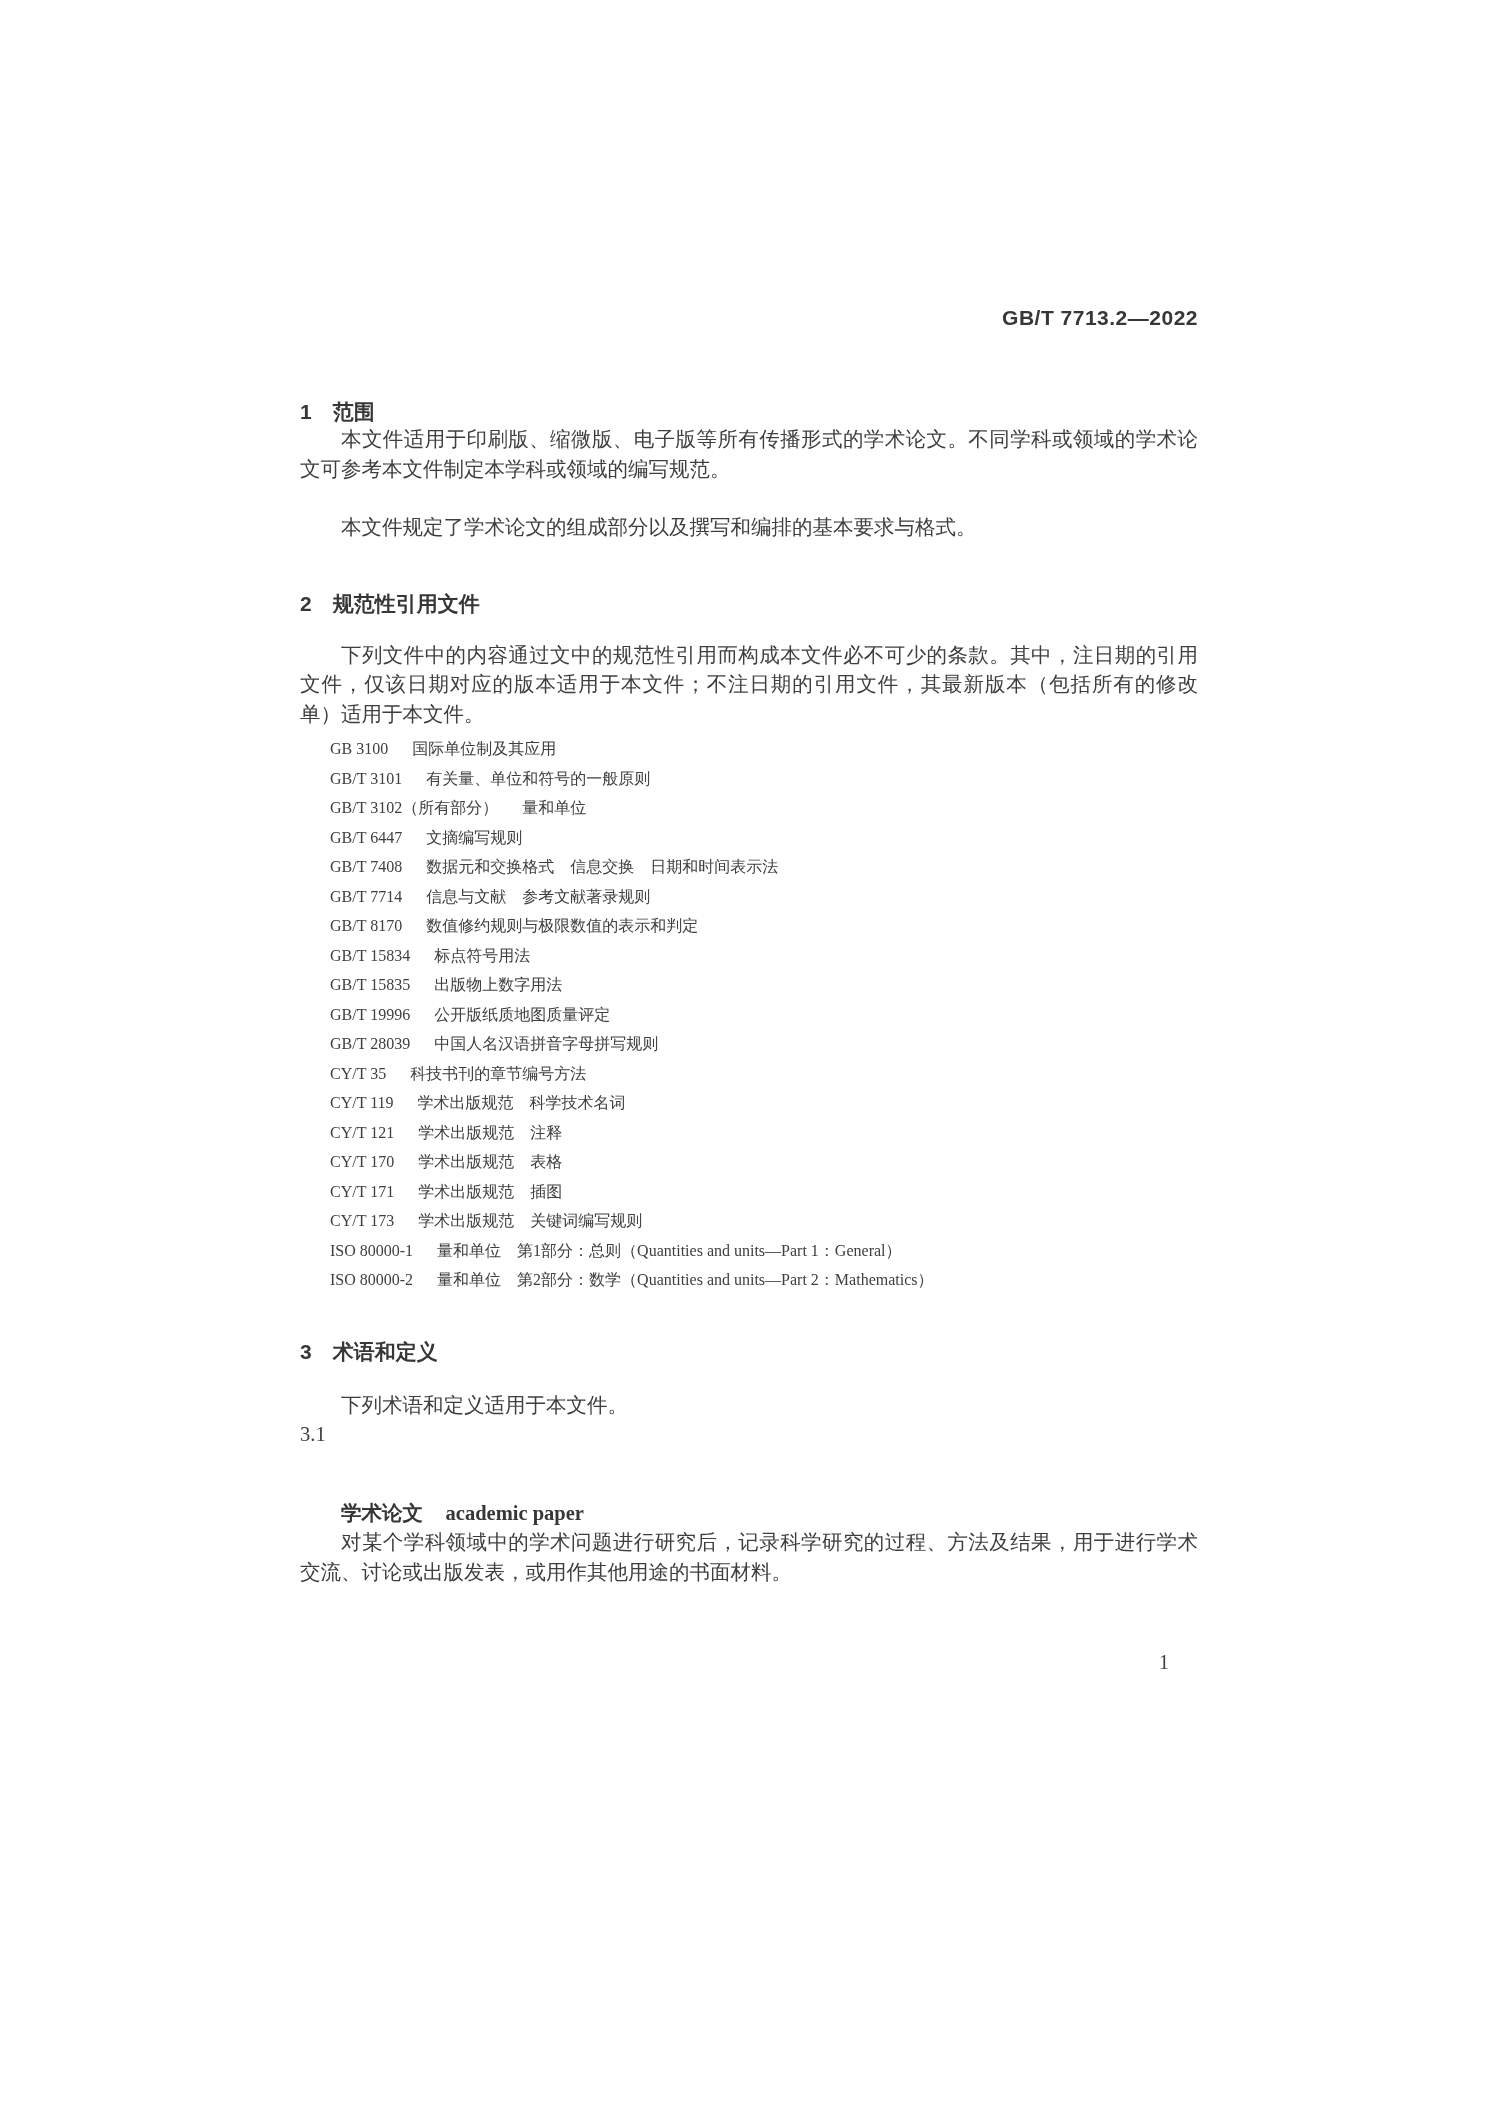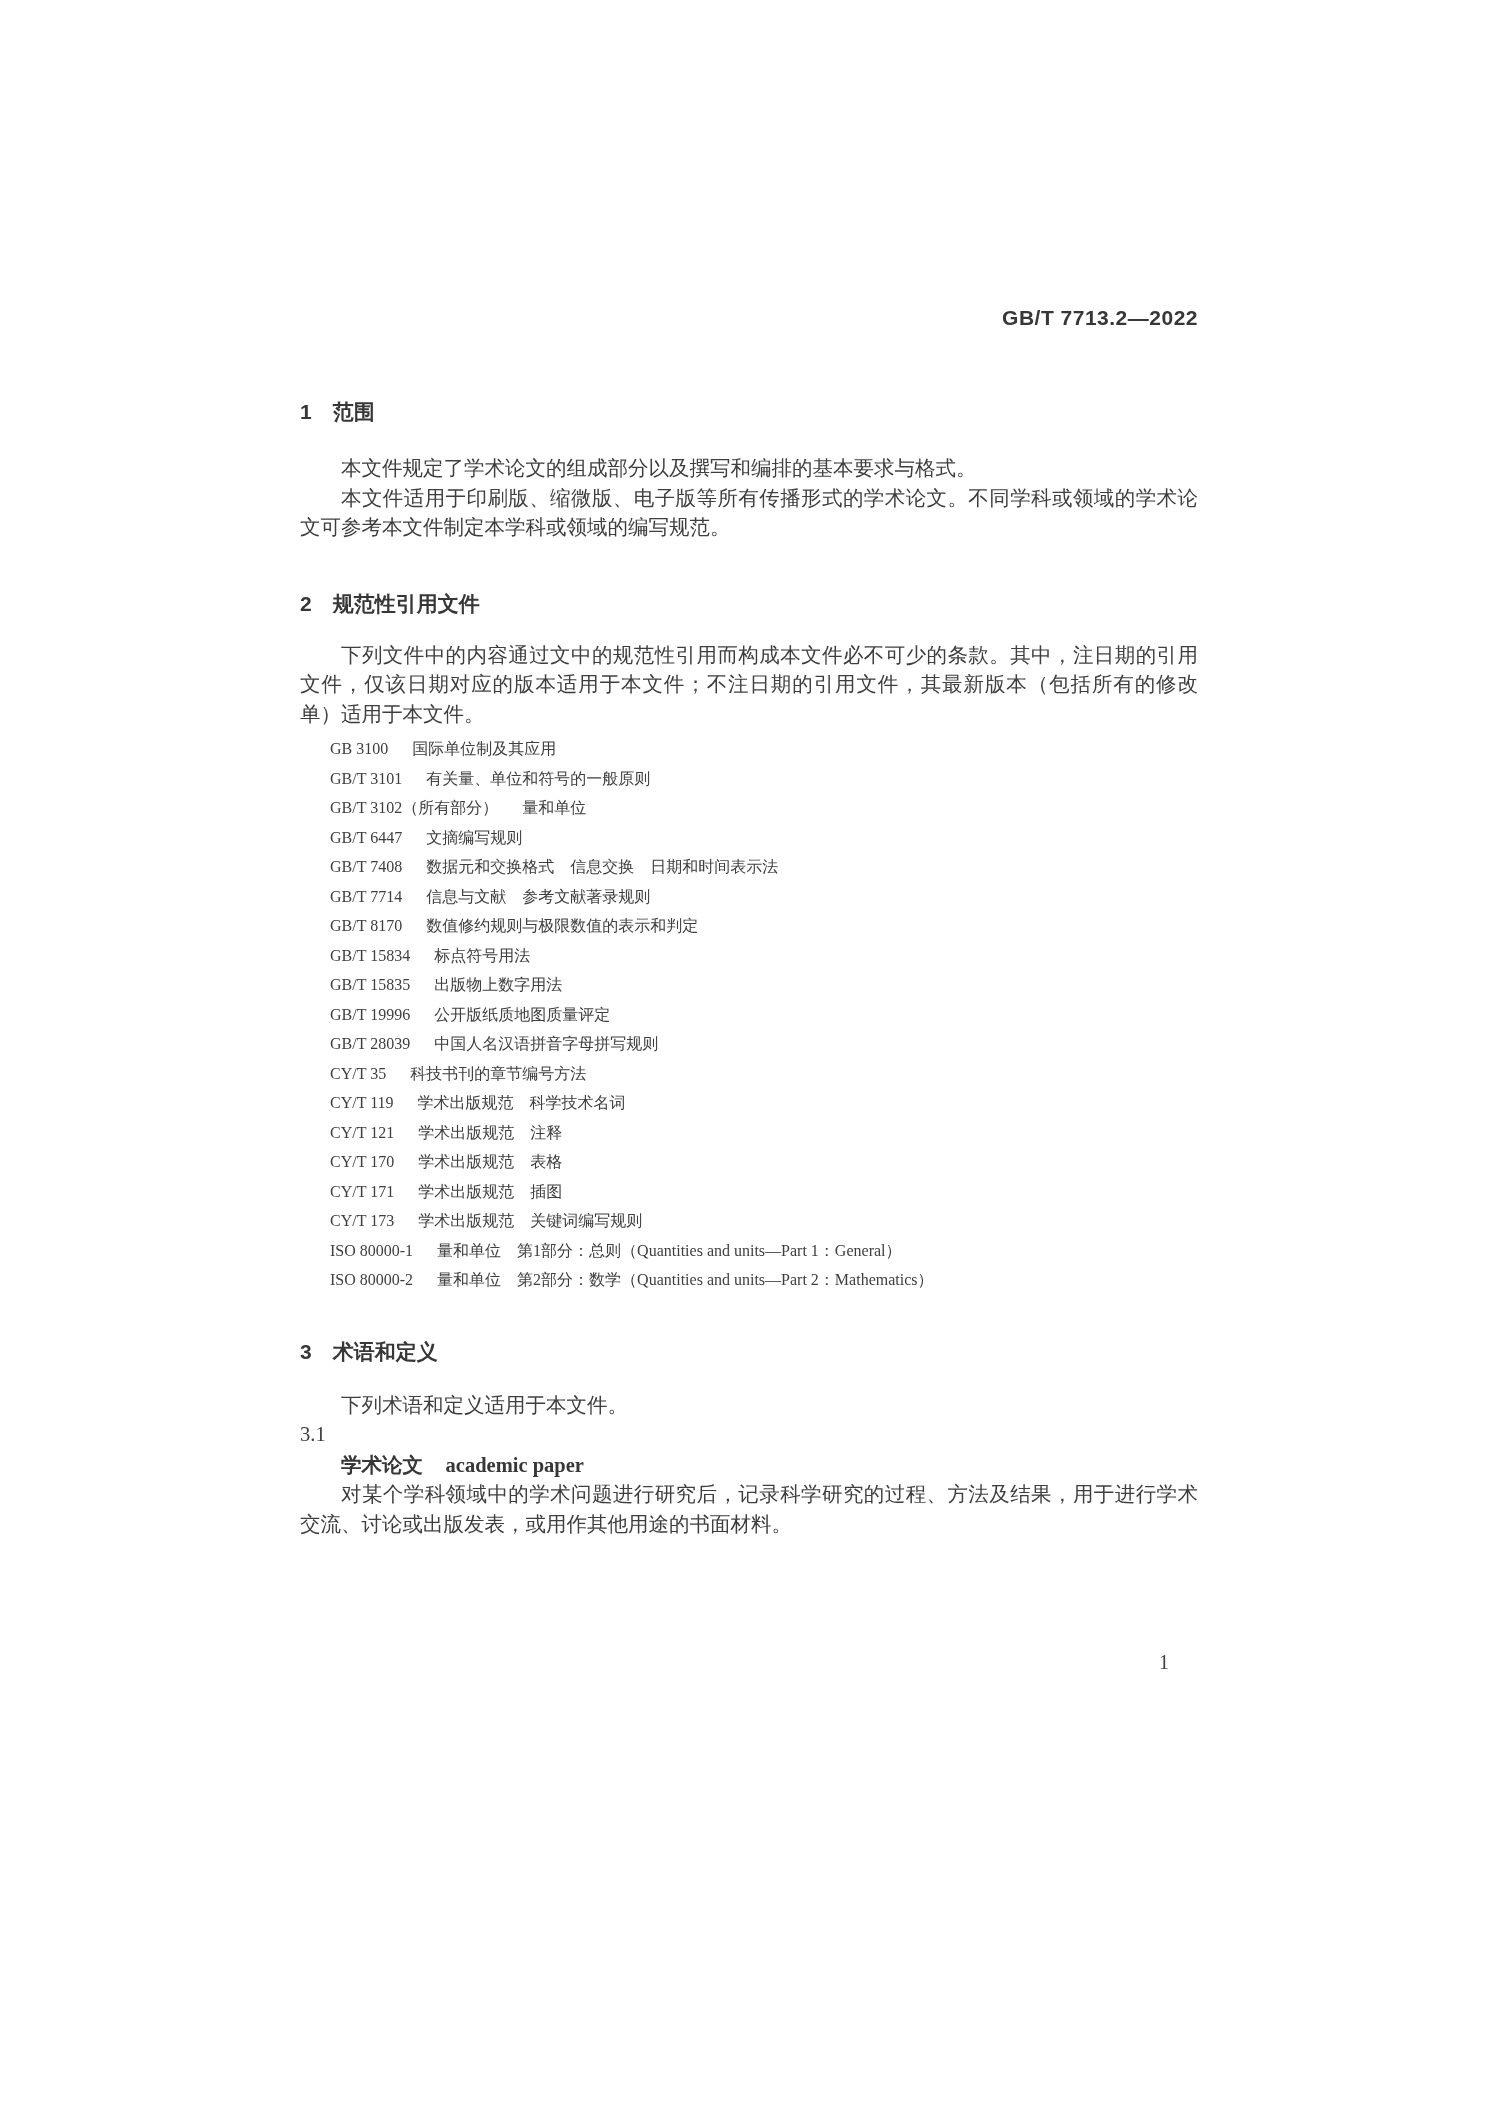--- a/index.html
+++ b/index.html
@@ -74,20 +74,21 @@
   .ref-code { margin-right: 1.5em; }
   .term-num {
     font-size: 20.5px;
     line-height: 29.5px;
   }
   .term-line {
     font-size: 20.5px;
     line-height: 29.5px;
     text-indent: 2em;
     font-weight: bold;
+    margin-top: 48px;
   }
   .term-zh {
     font-family: "Liberation Sans", sans-serif;
     color: #373737;
   }
   .term-en {
     margin-left: 1.1em;
     font-family: "Liberation Serif", serif;
     color: #373737;
   }
@@ -107,22 +108,22 @@
 
 <div class="page">
   <div class="content">
 
     <div class="doc-code">GB/T 7713.2—2022</div>
 
 
     <div class="sec-heading mt-h1">
       <span class="sec-num">1</span><span>范围</span>
     </div>
+    <p class="body-para">本文件适用于印刷版、缩微版、电子版等所有传播形式的学术论文。不同学科或领域的学术论文可参考本文件制定本学科或领域的编写规范。</p>
     <p class="body-para mt-p1">本文件规定了学术论文的组成部分以及撰写和编排的基本要求与格式。</p>
-    <p class="body-para">本文件适用于印刷版、缩微版、电子版等所有传播形式的学术论文。不同学科或领域的学术论文可参考本文件制定本学科或领域的编写规范。</p>
 
     <div class="sec-heading mt-h2">
       <span class="sec-num">2</span><span>规范性引用文件</span>
     </div>
     <p class="body-para mt-p2">下列文件中的内容通过文中的规范性引用而构成本文件必不可少的条款。其中，注日期的引用文件，仅该日期对应的版本适用于本文件；不注日期的引用文件，其最新版本（包括所有的修改单）适用于本文件。</p>
 
     <div class="ref-list">
       <div class="ref-item"><span class="ref-code">GB 3100</span><span class="ref-title">国际单位制及其应用</span></div>
       <div class="ref-item"><span class="ref-code">GB/T 3101</span><span class="ref-title">有关量、单位和符号的一般原则</span></div>
       <div class="ref-item"><span class="ref-code">GB/T 3102（所有部分）</span><span class="ref-title">量和单位</span></div>

